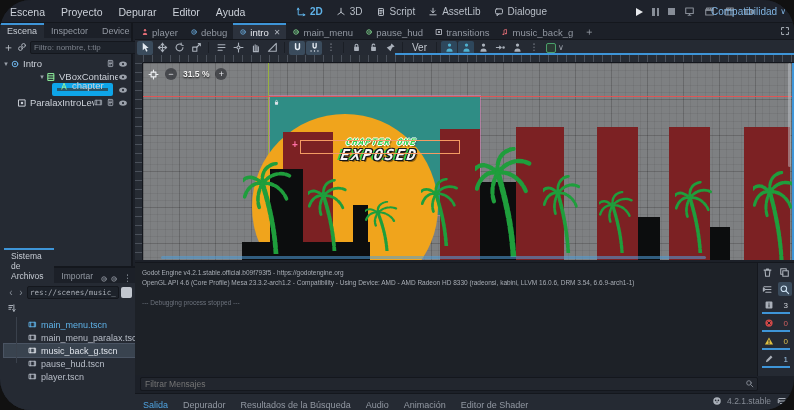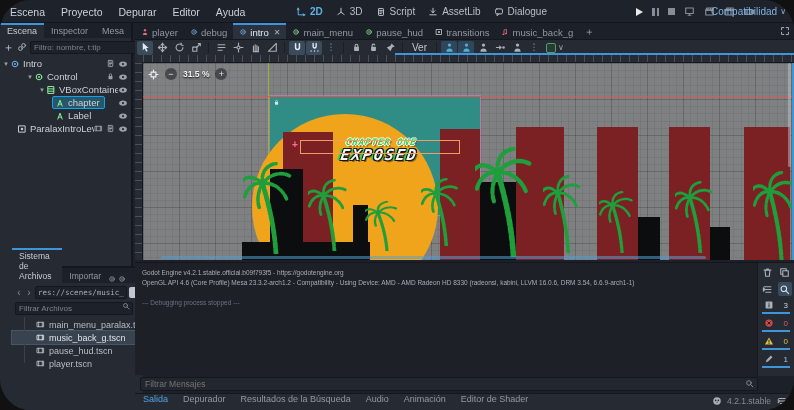--- a/index.html
+++ b/index.html
@@ -40,23 +40,23 @@
   .tin::placeholder{color:#7c828c;}
   .in-wrap{position:relative;flex:1;display:flex;align-items:flex-start;}
   .in-wrap .sic{position:absolute;right:3px;color:#8a909a;}
 
   .tree{position:relative;margin-top:1px;}
   .trow{display:flex;align-items:center;height:13px;font-size:9.5px;color:#ccd1d9;padding-right:3px;}
   .trow .exp{width:8px;color:#9aa0aa;font-size:7px;text-align:center;flex:none;}
   .trow .nlabel{margin-left:3px;white-space:nowrap;overflow:hidden;}
   .trow .sp{flex:1;}
   .rbtns{display:flex;gap:3px;align-items:center;color:#9ba1ab;}
-  .selpill{display:flex;align-items:center;background:var(--sel);border:1px solid #0ea5e9;border-radius:2px;padding:0 4px 0 2px;height:13px;}
-
-  .fs-dock{position:absolute;left:12px;top:243px;width:131px;height:144px;border-top:2px solid var(--border);background:var(--panel);}
+  .selpill{display:flex;align-items:flex-end;background:var(--sel);border:5px solid #0ea5e9;border-radius:2px;padding:0 4px 0 2px;height:13px;}
+
+  .fs-dock{position:absolute;left:4px;top:243px;width:131px;height:144px;border-top:2px solid var(--border);background:var(--panel);}
   .fs-head{display:flex;align-items:flex-end;height:15px;background:var(--bg);font-size:8.5px;color:var(--dim);}
   .nav-row{display:flex;align-items:center;gap:2px;padding:2px 3px;height:18px;}
   .nav-row .arr{color:#878d97;font-size:10px;width:8px;text-align:center;}
   .path-in{flex:1;min-width:0;height:13px;background:var(--input);border:1px solid var(--border);border-radius:2px;color:#a8adb5;font-size:7.5px;font-family:"DejaVu Sans Mono",monospace;padding:0 2px;outline:none;}
   .split-btn{width:11px;height:11px;background:#c2c7cf;border-radius:2px;}
   .flist{position:relative;padding-top:1px;}
   .frow{display:flex;align-items:center;height:13px;font-size:9px;color:#b8bec8;padding-left:24px;gap:4px;white-space:nowrap;}
   .frow.open{color:#5fb2e8;}
   .frow.selected{background:#39434f;outline:1px solid #4a5463;color:#dfe3ea;}
   .fguide{position:absolute;left:12px;top:0;width:1px;height:46px;background:#3a414c;}
@@ -124,21 +124,21 @@
   .orow{display:flex;gap:3px;justify-content:center;margin-bottom:3px;}
   .obtn{width:15px;height:14px;display:flex;align-items:center;justify-content:center;color:#aab0b9;border-radius:2px;}
   .obtn.active{background:#3a4b5c;color:#cfe4f5;}
   .badge{display:flex;align-items:center;gap:3px;margin:3px 2px 0;padding:1px 2px 2px;border-bottom:2px solid var(--blue);font-size:8px;}
   .badge .cnt{margin-left:auto;}
 
   .msgfilter{position:absolute;left:5px;top:354px;width:618px;height:14px;}
   .msgfilter input{width:100%;height:14px;background:#22262e;border:1px solid var(--border);border-radius:2px;color:var(--dim);font-size:8.5px;padding:0 16px 0 4px;outline:none;}
   .msgfilter .sic{position:absolute;right:4px;top:2px;color:#8a909a;}
 
-  .btabs{position:absolute;left:0;top:370px;width:659px;height:17px;background:var(--panel);border-top:1px solid var(--border);display:flex;align-items:flex-start;gap:15px;padding-left:8px;font-size:9px;color:var(--dim);}
+  .btabs{position:absolute;left:0;top:370px;width:659px;height:17px;background:var(--panel);border-top:1px solid var(--border);display:flex;align-items:flex-end;gap:15px;padding-left:8px;font-size:9px;color:var(--dim);}
   .btab.active{color:#4fa3e0;}
   .verclust{position:absolute;right:6px;top:372px;display:flex;align-items:center;gap:5px;color:#868c96;font-size:8.5px;}
 </style>
 </head>
 <body>
 
 <svg width="0" height="0" style="position:absolute">
   <defs>
     <symbol id="i-cursor" viewBox="0 0 16 16">
         <path d="M4,1 L4,12 L7,9.5 L9,14 L11,13 L9,8.6 L12.6,8.6 Z" fill="currentColor" stroke="none"></path>
@@ -393,21 +393,21 @@
       <span style="font-size:8px;">∨</span>
     </div>
     <div class="notif"></div>
   </div>
 
   <div class="dock-left">
 
     <div class="dtabs">
       <span class="dtab active">Escena</span>
       <span class="dtab">Inspector</span>
-      <span class="dtab">Mesa</span>
+      <span class="dtab">Device</span>
       <span class="dots" style="margin-left:auto;padding:0 4px;">⋮</span>
     </div>
     <div class="filter-row">
       <span class="mini-btn" style="font-size:11px;color:#c2c7cf;">＋</span>
       <svg class="ic mini-btn" width="10" height="10">
           <use href="#i-link"></use>
         </svg>
       <span class="in-wrap">
         <input class="tin" placeholder="Filtro: nombre, t:tip" style="">
         <svg class="ic sic" width="8" height="8">
@@ -430,68 +430,40 @@
           <span class="sp"></span>
         <span class="rbtns">
             <svg class="ic" width="9" height="9">
               <use href="#i-scroll"></use>
             </svg>
             <svg class="ic" width="10" height="10">
               <use href="#i-eye"></use>
             </svg>
           </span>
       </div>
-      <div class="trow" style="padding-left:26px;">
-        <span class="exp">▾</span>
-        <svg class="ic" width="10" height="10" style="color:#8eef9b">
-            <use href="#i-circlenode"></use>
-          </svg>
-        <span class="nlabel">Control</span>
-          <span class="sp"></span>
-        <span class="rbtns">
-            <svg class="ic" width="9" height="9">
-              <use href="#i-lock"></use>
-            </svg>
-            <svg class="ic" width="10" height="10">
-              <use href="#i-eye"></use>
-            </svg>
-          </span>
-      </div>
       <div class="trow" style="padding-left:38px;">
         <span class="exp">▾</span>
         <svg class="ic" width="10" height="10" style="color:#8eef9b">
             <use href="#i-vbox"></use>
           </svg>
         <span class="nlabel">VBoxContainer</span>
           <span class="sp"></span>
         <span class="rbtns">
             <svg class="ic" width="10" height="10">
               <use href="#i-eye"></use>
             </svg>
           </span>
       </div>
       <div class="trow" style="padding-left:52px;">
         <span class="selpill">
           <svg class="ic" width="10" height="10" style="color:#8eef9b">
               <use href="#i-label"></use>
             </svg>
           <span class="nlabel">chapter</span>
         </span>
-          <span class="sp"></span>
-        <span class="rbtns">
-            <svg class="ic" width="10" height="10">
-              <use href="#i-eye"></use>
-            </svg>
-          </span>
-      </div>
-      <div class="trow" style="padding-left:55px;">
-        <svg class="ic" width="10" height="10" style="color:#8eef9b">
-            <use href="#i-label"></use>
-          </svg>
-        <span class="nlabel">Label</span>
           <span class="sp"></span>
         <span class="rbtns">
             <svg class="ic" width="10" height="10">
               <use href="#i-eye"></use>
             </svg>
           </span>
       </div>
       <div class="trow" style="padding-left:17px;">
         <svg class="ic" width="10" height="10" style="color:#c8ccd4">
             <use href="#i-boxscene"></use>
@@ -524,32 +496,32 @@
           </svg>
         <span class="dots" style="padding:0 3px;">⋮</span>
       </div>
       <div class="nav-row">
         <span class="arr">‹</span>
         <span class="arr">›</span>
         <input class="path-in" readonly="" value="res://scenes/music_back_g.tscn" style="">
         <span class="split-btn"></span>
       </div>
       <div class="filter-row" style="height:16px;padding-top:0;">
-        <span class="in-wrap">
-          <input class="tin" placeholder="Filtrar Archivos" style="">
-          <svg class="ic sic" width="8" height="8">
-              <use href="#i-search"></use>
-            </svg>
-        </span>
         <svg class="ic mini-btn" width="10" height="10">
             <use href="#i-sort"></use>
           </svg>
       </div>
       <div class="flist">
         <div class="fguide"></div>
+        <div class="frow open">
+            <svg class="ic" width="9" height="9">
+              <use href="#i-film"></use>
+            </svg>
+            <span>main_menu.tscn</span>
+          </div>
         <div class="frow">
             <svg class="ic" width="9" height="9">
               <use href="#i-film"></use>
             </svg>
             <span>main_menu_paralax.tscn</span>
           </div>
         <div class="frow selected">
             <svg class="ic" width="9" height="9">
               <use href="#i-film"></use>
             </svg>

